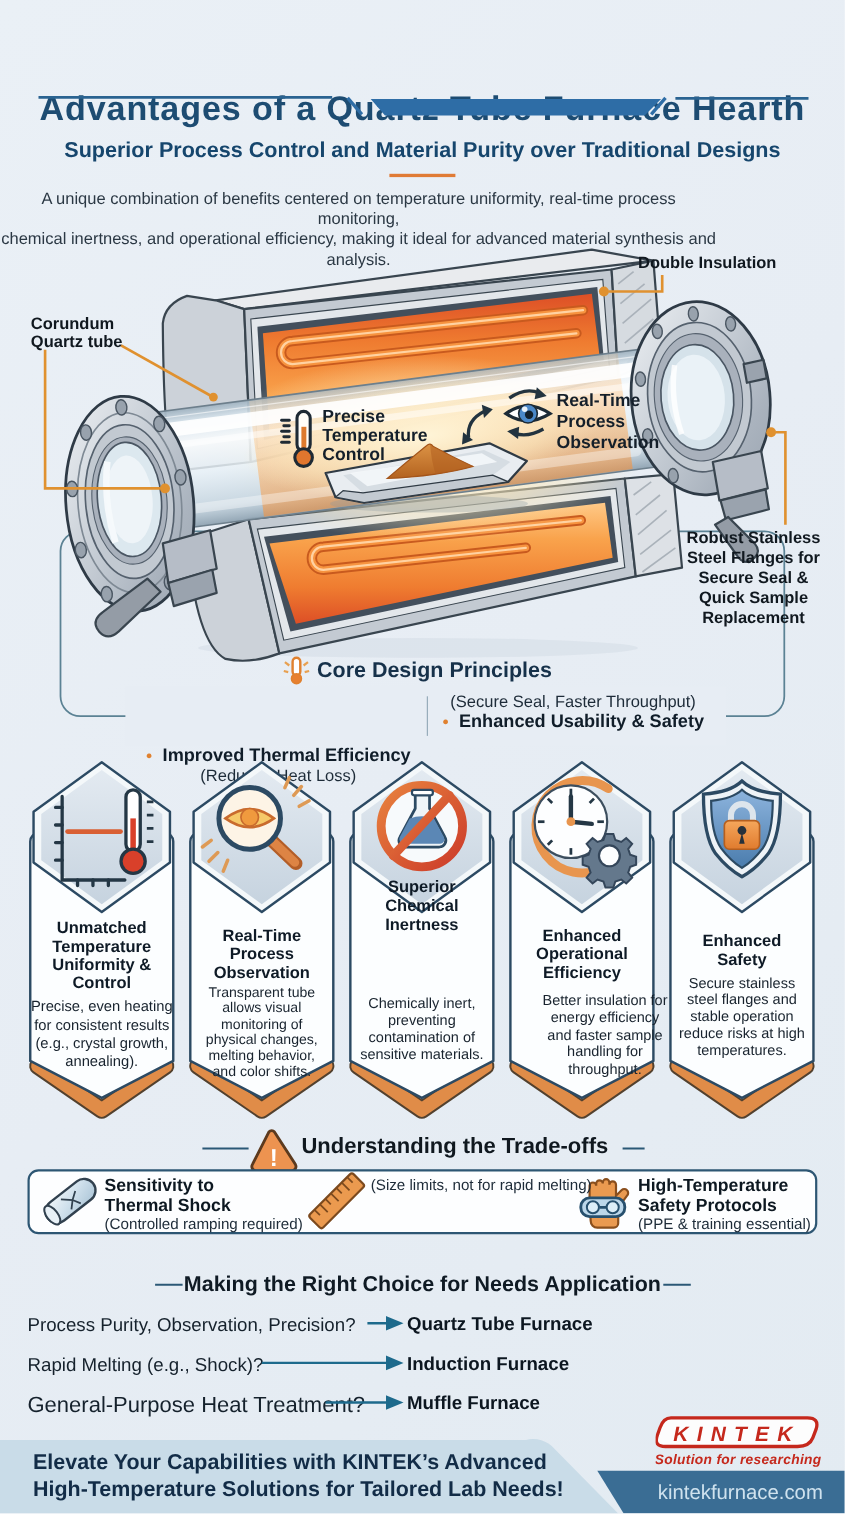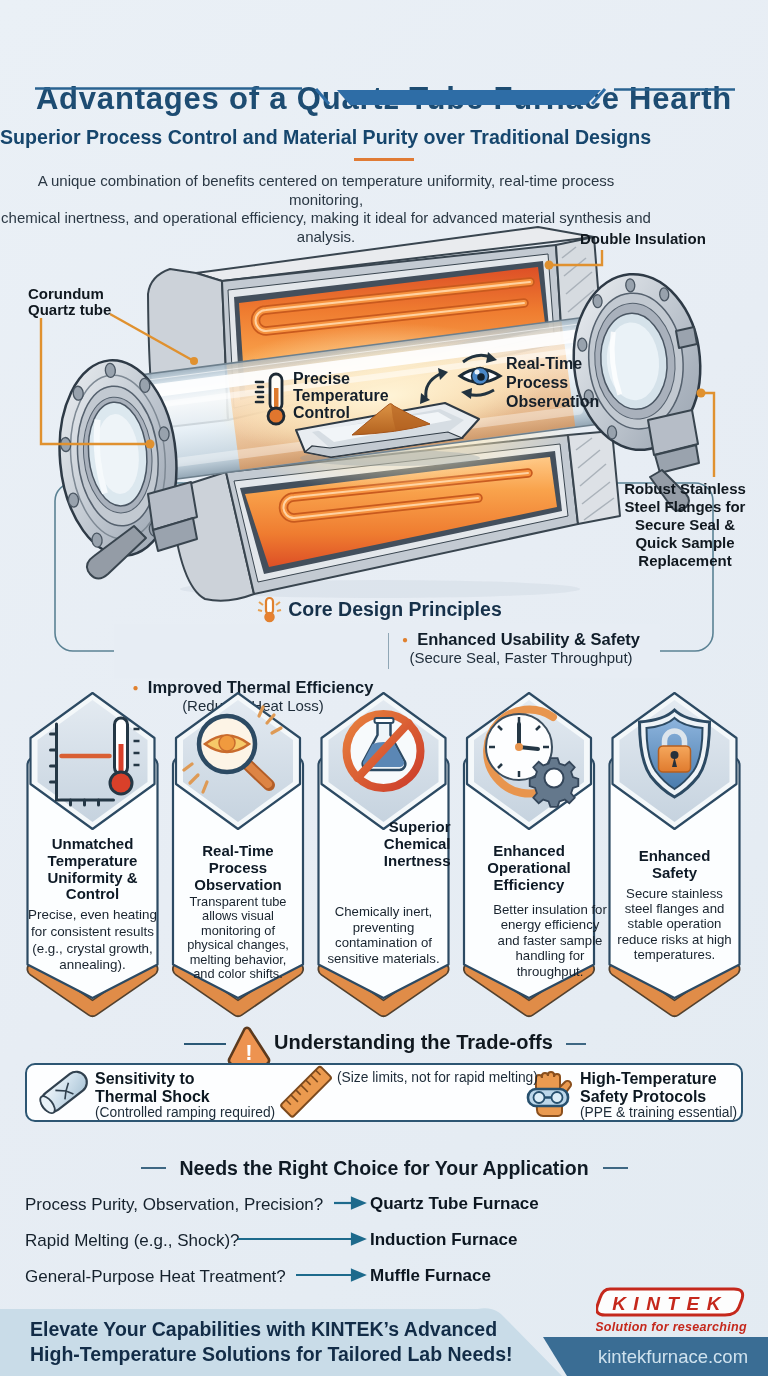--- a/index.html
+++ b/index.html
@@ -18,21 +18,21 @@
      font-size:31px;font-weight:bold;color:#1d4c72;letter-spacing:0.8px;margin-top:48px;">Advantages of a Quartz Tube Furnace Hearth</div>
 
 <svg class="abs" style="left:0;top:80px;" width="768" height="32" viewBox="0 0 768 32">
   <line x1="35" y1="8.5" x2="302" y2="8.5" stroke="#2a6391" stroke-width="2.5"></line>
   <line x1="614" y1="9.5" x2="735" y2="9.5" stroke="#2a6391" stroke-width="2.5"></line>
   <path d="M316,9 L329,24" stroke="#2e6da6" stroke-width="3" fill="none"></path>
   <path d="M592,24 L605,9" stroke="#2e6da6" stroke-width="3" fill="none"></path>
   <polygon points="337,10 601,10 586,25 350,25" fill="#2e6da6"></polygon>
 </svg>
 
-<div class="abs" style="left:0;top:126px;width:768px;text-align:left;
+<div class="abs" style="left:0;top:126px;width:768px;text-align:center;
      font-size:19.6px;font-weight:bold;color:#16466d;">Superior Process Control and Material Purity over Traditional Designs</div>
 <div class="abs" style="left:354px;top:158px;width:60px;height:3px;background:#e07b35;"></div>
 
 <div class="abs" style="left:0;top:172px;width:652px;text-align:center;
      font-size:15px;line-height:18.6px;color:#2b3844;">A unique combination of benefits centered on temperature uniformity, real-time process monitoring,<br>chemical inertness, and operational efficiency, making it ideal for advanced material synthesis and analysis.</div>
 
 <svg id="furnace" class="abs" style="left:0;top:0;" width="768" height="690" viewBox="0 0 768 690">
 <defs>
   <linearGradient id="gOrTop" x1="0" y1="0" x2="0" y2="1">
     <stop offset="0" stop-color="#dd4f26"></stop>
@@ -265,22 +265,22 @@
 </svg>
 
 <div class="abs" style="left:0;top:598px;width:790px;text-align:center;font-size:19.5px;font-weight:bold;color:#16314a;">Core Design Principles</div>
 
 <div class="abs" style="left:113px;top:630px;width:280px;">
   <div style="font-size:16.5px;font-weight:bold;color:#101d29;text-align:center;margin-top:48px;"><span style="color:#e0812f;font-size:10px;vertical-align:2px;">●</span>&nbsp; Improved Thermal Efficiency</div>
   <div style="font-size:15px;color:#1d2b38;text-align:center;">(Reduced Heat Loss)</div>
 </div>
 <div class="abs" style="left:388px;top:633px;width:1px;height:36px;background:#8fa6b5;"></div>
 <div class="abs" style="left:396px;top:630px;width:250px;">
+  <div style="font-size:15px;color:#1d2b38;text-align:center;">(Secure Seal, Faster Throughput)</div>
   <div style="font-size:16.5px;font-weight:bold;color:#101d29;text-align:center;"><span style="color:#e0812f;font-size:10px;vertical-align:2px;">●</span>&nbsp; Enhanced Usability &amp; Safety</div>
-  <div style="font-size:15px;color:#1d2b38;text-align:center;">(Secure Seal, Faster Throughput)</div>
 </div>
 
 <svg class="abs" style="left:0;top:690px;" width="768" height="335" viewBox="0 0 768 335">
 <defs>
   <linearGradient id="gHex" x1="0" y1="0" x2="0" y2="1">
     <stop offset="0" stop-color="#e3eaf1"></stop>
         <stop offset="1" stop-color="#c6d3df"></stop>
   </linearGradient>
   <linearGradient id="gChev" x1="0" y1="0" x2="0" y2="1">
     <stop offset="0" stop-color="#f0a061"></stop>
@@ -407,21 +407,21 @@
   <path d="M67,67 L69.5,77 H64.5 Z" fill="#27313b"></path>
 </g>
 </svg>
 
 <div class="cardT" style="left:25.5px;top:836px;">Unmatched<br>Temperature<br>Uniformity &amp;<br>Control</div>
 <div class="cardD" style="left:25.5px;top:907px;font-size:13.4px;line-height:16.8px;">Precise, even heating<br>for consistent results<br>(e.g., crystal growth,<br>annealing).</div>
 
 <div class="cardT" style="left:171px;top:843px;">Real-Time<br>Process<br>Observation</div>
 <div class="cardD" style="left:171px;top:895px;font-size:12.8px;line-height:14.4px;">Transparent tube<br>allows visual<br>monitoring of<br>physical changes,<br>melting behavior,<br>and color shifts.</div>
 
-<div class="cardT" style="left:316.5px;top:819px;text-align:right;">Superior<br>Chemical<br>Inertness</div>
+<div class="cardT" style="left:316.5px;top:799px;">Superior<br>Chemical<br>Inertness</div>
 <div class="cardD" style="left:316.5px;top:904px;font-size:13.2px;line-height:15.7px;">Chemically inert,<br>preventing<br>contamination of<br>sensitive materials.</div>
 
 <div class="cardT" style="left:462px;top:843px;">Enhanced<br>Operational<br>Efficiency</div>
 <div class="cardD" style="left:462px;top:902px;font-size:13.2px;line-height:15.4px;padding-left:21px;">Better insulation for<br>energy efficiency<br>and faster sample<br>handling for<br>throughput.</div>
 
 <div class="cardT" style="left:607.5px;top:848px;">Enhanced<br>Safety</div>
 <div class="cardD" style="left:607.5px;top:886px;font-size:13.2px;line-height:15.2px;">Secure stainless<br>steel flanges and<br>stable operation<br>reduce risks at high<br>temperatures.</div>
 
 <svg class="abs" style="left:0;top:1025px;" width="768" height="40" viewBox="0 0 768 40">
   <line x1="184" y1="19" x2="226" y2="19" stroke="#2b5876" stroke-width="1.8"></line>
@@ -473,31 +473,31 @@
   <div style="font-size:13.8px;color:#1d2b38;">(Controlled ramping required)</div>
 </div>
 <div class="abs" style="left:337px;top:1070px;">
   <div style="font-size:13.8px;color:#1d2b38;">(Size limits, not for rapid melting)</div>
 </div>
 <div class="abs" style="left:580px;top:1070px;">
   <div style="font-size:16px;font-weight:bold;color:#0d1821;line-height:17.5px;">High-Temperature<br>Safety Protocols</div>
   <div style="font-size:13.8px;color:#1d2b38;">(PPE &amp; training essential)</div>
 </div>
 
-<div class="abs" style="left:0;top:1157px;width:768px;text-align:center;font-size:19.5px;font-weight:bold;color:#0f1a24;">Needs the Right Choice for Your Application</div>
+<div class="abs" style="left:0;top:1157px;width:768px;text-align:center;font-size:19.5px;font-weight:bold;color:#0f1a24;">Making the Right Choice for Needs Application</div>
 <svg class="abs" style="left:0;top:1157px;" width="768" height="24" viewBox="0 0 768 24">
   <line x1="141" y1="11" x2="166" y2="11" stroke="#2b5876" stroke-width="1.8"></line>
   <line x1="603" y1="11" x2="628" y2="11" stroke="#2b5876" stroke-width="1.8"></line>
 </svg>
 
 <div class="abs" style="left:25px;top:1195px;font-size:17px;color:#15212c;">Process Purity, Observation, Precision?</div>
 <div class="abs" style="left:370px;top:1194px;font-size:17px;font-weight:bold;color:#0c1620;">Quartz Tube Furnace</div>
 <div class="abs" style="left:25px;top:1231px;font-size:17px;color:#15212c;">Rapid Melting (e.g., Shock)?</div>
 <div class="abs" style="left:370px;top:1230px;font-size:17px;font-weight:bold;color:#0c1620;">Induction Furnace</div>
-<div class="abs" style="left:25px;top:1267px;font-size:17px;color:#15212c;">General-Purpose Heat Treatment?</div>
+<div class="abs" style="left:25px;top:1267px;font-size:20px;color:#15212c;">General-Purpose Heat Treatment?</div>
 <div class="abs" style="left:370px;top:1266px;font-size:17px;font-weight:bold;color:#0c1620;">Muffle Furnace</div>
 <svg class="abs" style="left:0;top:1190px;" width="768" height="100" viewBox="0 0 768 100">
   <g stroke="#1d6a8c" stroke-width="2.2" fill="#1d6a8c">
     <line x1="334" y1="13" x2="352" y2="13"></line>
       <polygon points="352,8 364,13 352,18"></polygon>
     <line x1="238" y1="49" x2="352" y2="49"></line>
       <polygon points="352,44 364,49 352,54"></polygon>
     <line x1="296" y1="85" x2="352" y2="85"></line>
       <polygon points="352,80 364,85 352,90"></polygon>
   </g>

